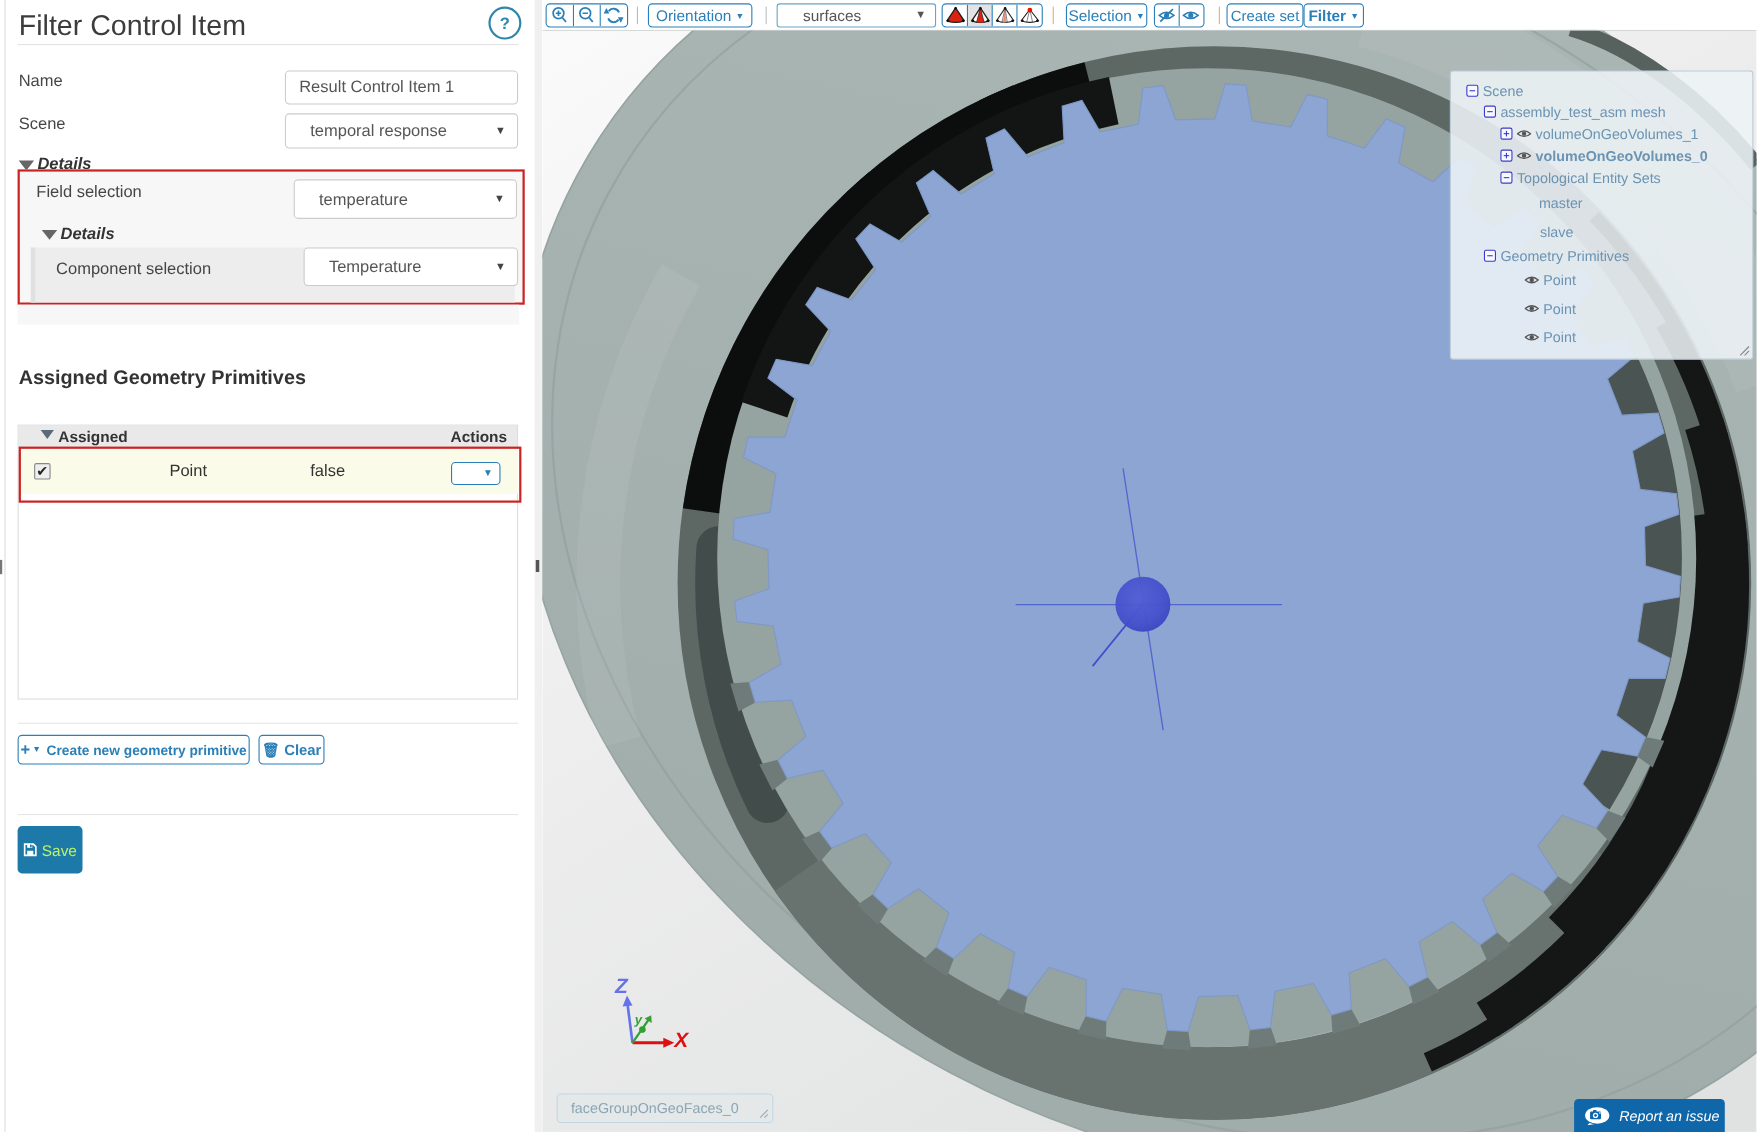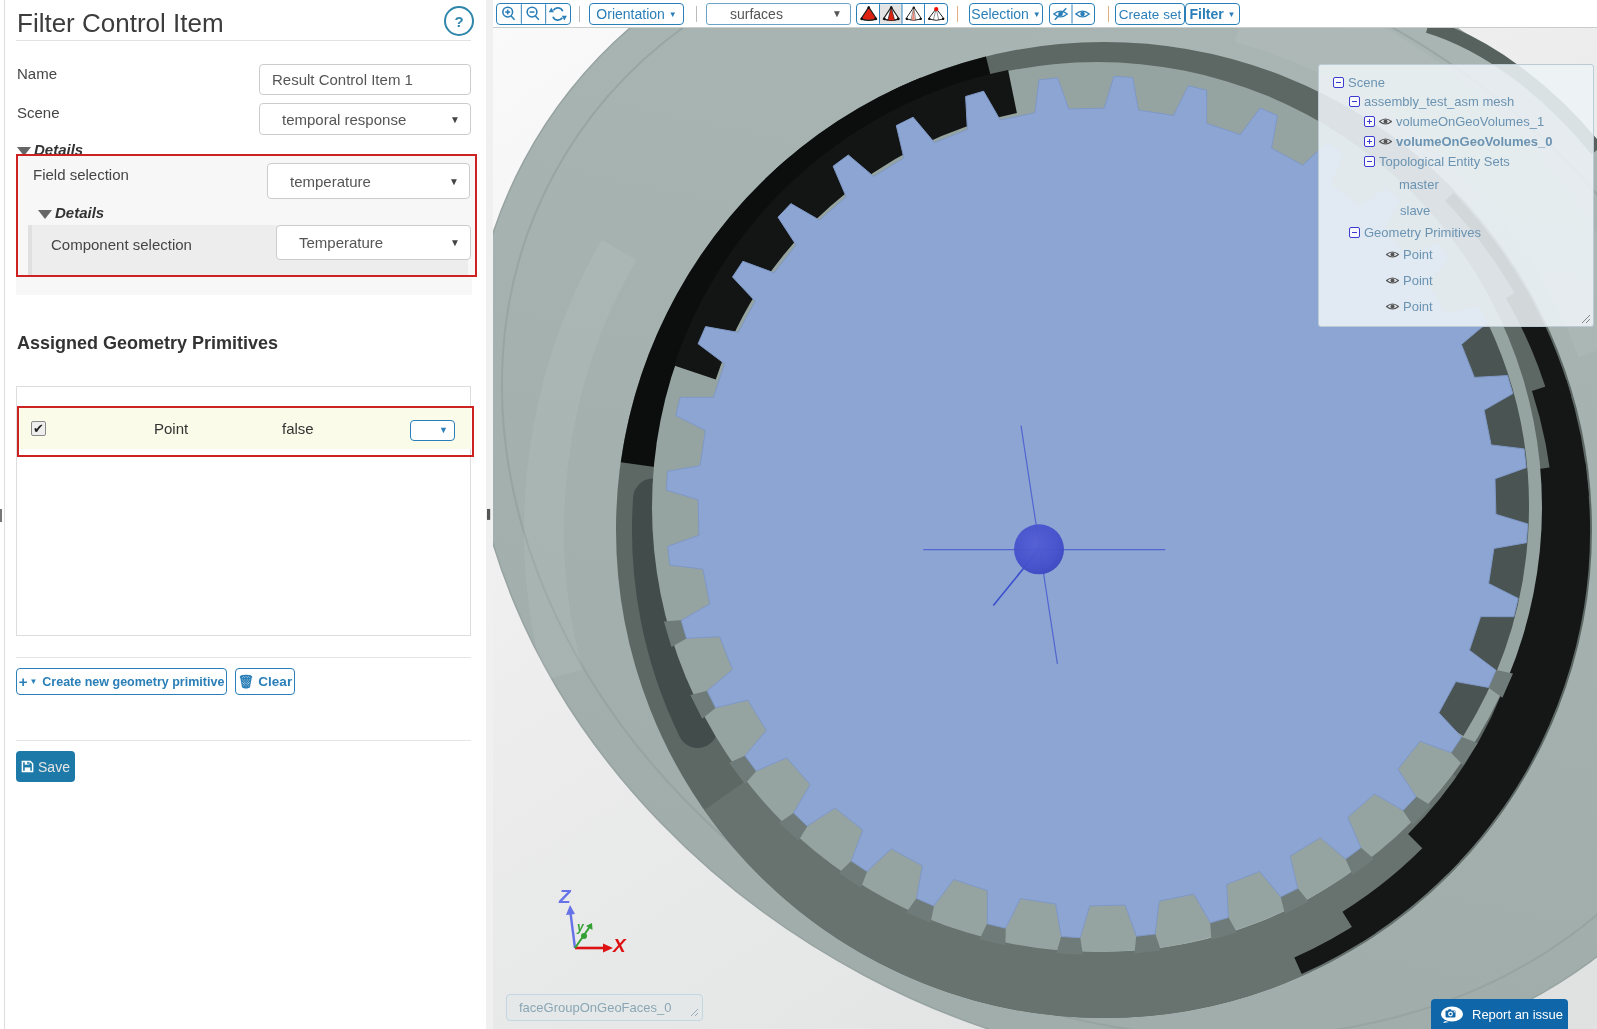--- a/index.html
+++ b/index.html
@@ -18,40 +18,40 @@
 .dtog .tri { display:inline-block; width:0; height:0; border-left:7px solid transparent; border-right:7px solid transparent; border-top:9px solid #666; margin-right:3px; vertical-align:middle; }
 #redbox1 { position:absolute; left:16px; top:154px; width:461px; height:123px; border:2px solid #cc2222; background:#f7f7f7; }
 #nest1 { position:absolute; left:28px; top:225px; width:440px; height:50px; background:#ededed; border-left:4px solid #e0e0e0; }
 #greyext { position:absolute; left:16px; top:277px; width:456px; height:18px; background:#f7f7f7; }
 .h2 { position:absolute; left:17px; top:333px; font-size:18px; color:#333; font-weight:bold;text-align:center; }
 #tbl { position:absolute; left:16px; top:386px; width:455px; height:250px; border:1px solid #ddd; background:#fff; }
 #tblhead { position:absolute; left:0; top:0; width:100%; height:22px; background:#e9e9e9; font-size:14px; font-weight:bold; color:#333; }
 #redbox2 { position:absolute; left:0px; top:19px; width:457px; height:51px; border:2px solid #cc2222; background:transparent; }
 #row1 { position:absolute; left:1px; top:21px; width:453px; height:41px; background:#fbfbe9; }
 .abtn { white-space:nowrap; position:absolute; border:1px solid #2a7fb8; border-radius:4px; color:#2a7fb8; background:#fff; font-size:15px; display:flex; align-items:center; justify-content:center; font-weight:bold; }
-#savebtn { position:absolute; left:16px; top:751px; width:59px; height:31px; background:#1d7aa8; border-radius:4px; color:#e5e5e5; font-size:14px; display:flex; align-items:center; justify-content:center; }
+#savebtn { position:absolute; left:16px; top:751px; width:59px; height:43px; background:#1d7aa8; border-radius:4px; color:#bef264; font-size:14px; display:flex; align-items:center; justify-content:center; }
 .hrl { position:absolute; background:#e5e5e5; height:1px; }
 
 #divider { position:absolute; left:486px; top:0; width:7px; height:1029px; background:#f0f0f0; }
 #divider .grip { position:absolute; left:1px; top:509px; color:#555; font-size:9px; letter-spacing:0px; }
 
 #vp { position:absolute; left:493px; top:0; width:1104px; height:1029px; background:#fff; }
 #toolbar { position:absolute; left:0; top:0; width:1104px; height:27px; background:#fff; }
 .tbtn { white-space:nowrap; position:absolute; top:3px; height:22px; border:1px solid #2a7fb8; border-radius:4px; background:#fff; color:#2a7fb8; font-size:14px; display:flex; align-items:center; justify-content:center; }
 .tsep { position:absolute; top:6px; width:1px; height:16px; background:#bbb; }
 #scene { position:absolute; left:0; top:27px; width:1104px; height:1002px; }
 
 #tree { position:absolute; left:825px; top:64px; width:276px; height:263px; background:rgba(237,242,246,0.88); border:1px solid #bccad6; border-radius:3px; font-size:13px; color:#6b93b2; }
 .tn { position:absolute; white-space:nowrap; }
 .pm { display:inline-block; width:11px; height:11px; border:1px solid #3b3bcf; border-radius:2px; background:#f8f8ff; position:relative; vertical-align:-1px; margin-right:4px; }
 .pm:before { content:""; position:absolute; left:2px; top:4px; width:5px; height:1px; background:#3b3bcf; }
 .pm.plus:after { content:""; position:absolute; left:4px; top:2px; width:1px; height:5px; background:#3b3bcf; }
 
 #fginp { position:absolute; left:13px; top:994px; width:197px; height:27px; background:rgba(228,231,231,0.85); border:1px solid #c2d7e2; border-radius:4px; font-size:13px; color:#8aa6b5; line-height:25px; padding-left:12px; }
-#report { position:absolute; left:938px; top:999px; width:137px; height:30px; background:#0f67a9; border-radius:4px 4px 0 0; color:#fff; font-size:13px; display:flex; align-items:center; }
+#report { position:absolute; left:938px; top:999px; width:137px; height:30px; background:#0f67a9; border-radius:4px 4px 0 0; color:#fff; font-size:13px; display:flex; align-items:center;font-style:italic; }
 </style>
 </head>
 <body>
 <div id="app">
   <div id="left">
     <div style="position:absolute;left:4px;top:0;width:1px;height:1029px;background:#ddd;"></div>
     <div class="h1">Filter Control Item</div>
     <div class="helpc">?</div>
     <div class="hr1"></div>
     <div class="lbl" style="left:17px;top:65px;">Name</div>
@@ -62,20 +62,25 @@
     <div id="redbox1"></div>
     <div id="nest1"></div>
     <div id="greyext"></div>
     <div class="lbl" style="left:33px;top:166px;">Field selection</div>
     <div class="sel" style="left:267px;top:163px;width:203px;height:36px;">temperature<span class="car">▼</span></div>
     <div class="dtog" style="left:38px;top:204px;"><span class="tri"></span>Details</div>
     <div class="lbl" style="left:51px;top:236px;">Component selection</div>
     <div class="sel" style="left:276px;top:225px;width:195px;height:35px;">Temperature<span class="car">▼</span></div>
     <div class="h2">Assigned Geometry Primitives</div>
     <div id="tbl">
+      <div id="tblhead">
+        <span style="position:absolute;left:20px;top:4px;width:0;height:0;border-left:6px solid transparent;border-right:6px solid transparent;border-top:8px solid #5a6a77;"></span>
+        <span style="position:absolute;left:36px;top:2px;">Assigned</span>
+        <span style="position:absolute;right:9px;top:2px;">Actions</span>
+      </div>
       <div id="row1">
         <span style="position:absolute;left:13px;top:13px;width:15px;height:15px;border:1px solid #888;border-radius:2px;background:#eee;color:#222;font-size:13px;line-height:14px;text-align:center;">✔</span>
         <span style="position:absolute;left:136px;top:12px;font-size:15px;color:#333;">Point</span>
         <span style="position:absolute;left:264px;top:12px;font-size:15px;color:#333;">false</span>
         <span style="position:absolute;left:392px;top:12px;width:45px;height:21px;border:1px solid #2a7fb8;border-radius:4px;background:#fff;">
             <span style="position:absolute;right:6px;top:4px;font-size:9px;color:#2a7fb8;">▼</span>
           </span>
       </div>
       <div id="redbox2"></div>
     </div>

